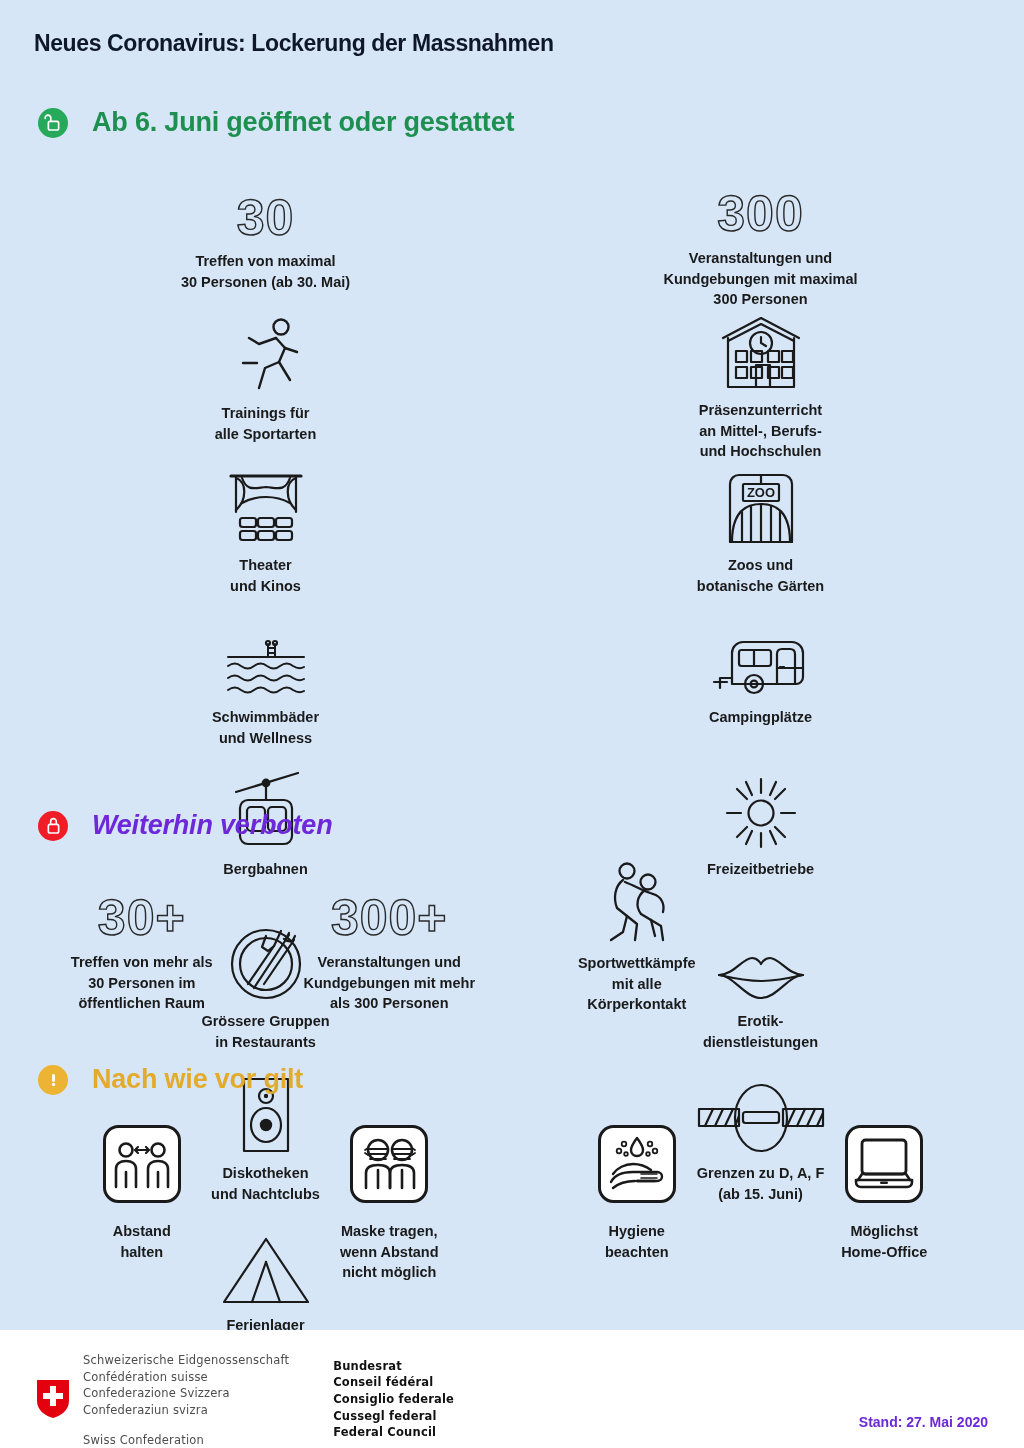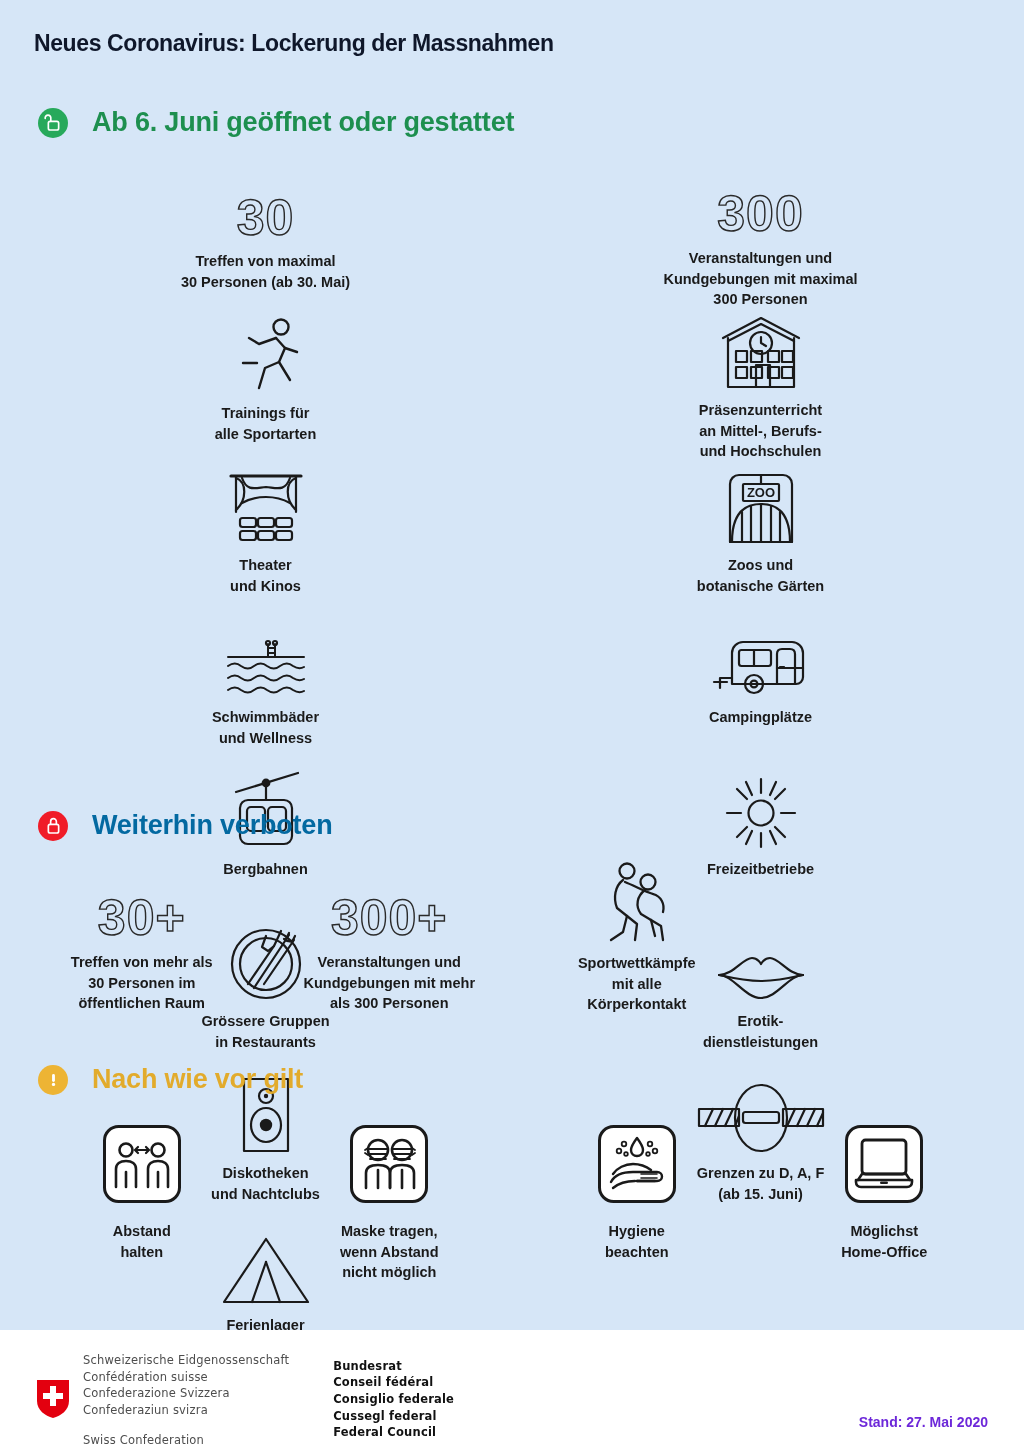--- a/index.html
+++ b/index.html
@@ -51,21 +51,21 @@
     letter-spacing: -0.2px;
     white-space: nowrap;
   }
   #sec-open  { left: 38px; top: 107px; }
   #sec-forb  { left: 38px; top: 810px; }
   #sec-still { left: 38px; top: 1064px; }
   #sec-open  .badge { background: #27a95b; }
   #sec-forb  .badge { background: #f01c28; }
   #sec-still .badge { background: #edb434; }
   #sec-open  .sect-label { color: #1d8f4f; }
-  #sec-forb  .sect-label { color: #0369a1; }
+  #sec-forb  .sect-label { color: #6d28d9; font-style: italic; }
   #sec-still .sect-label { color: #e2ab2c; }
 
   
   .grid { position: absolute; display: grid; }
   .cell {
     display: flex;
     flex-direction: column;
     align-items: center;
     text-align: center;
   }

